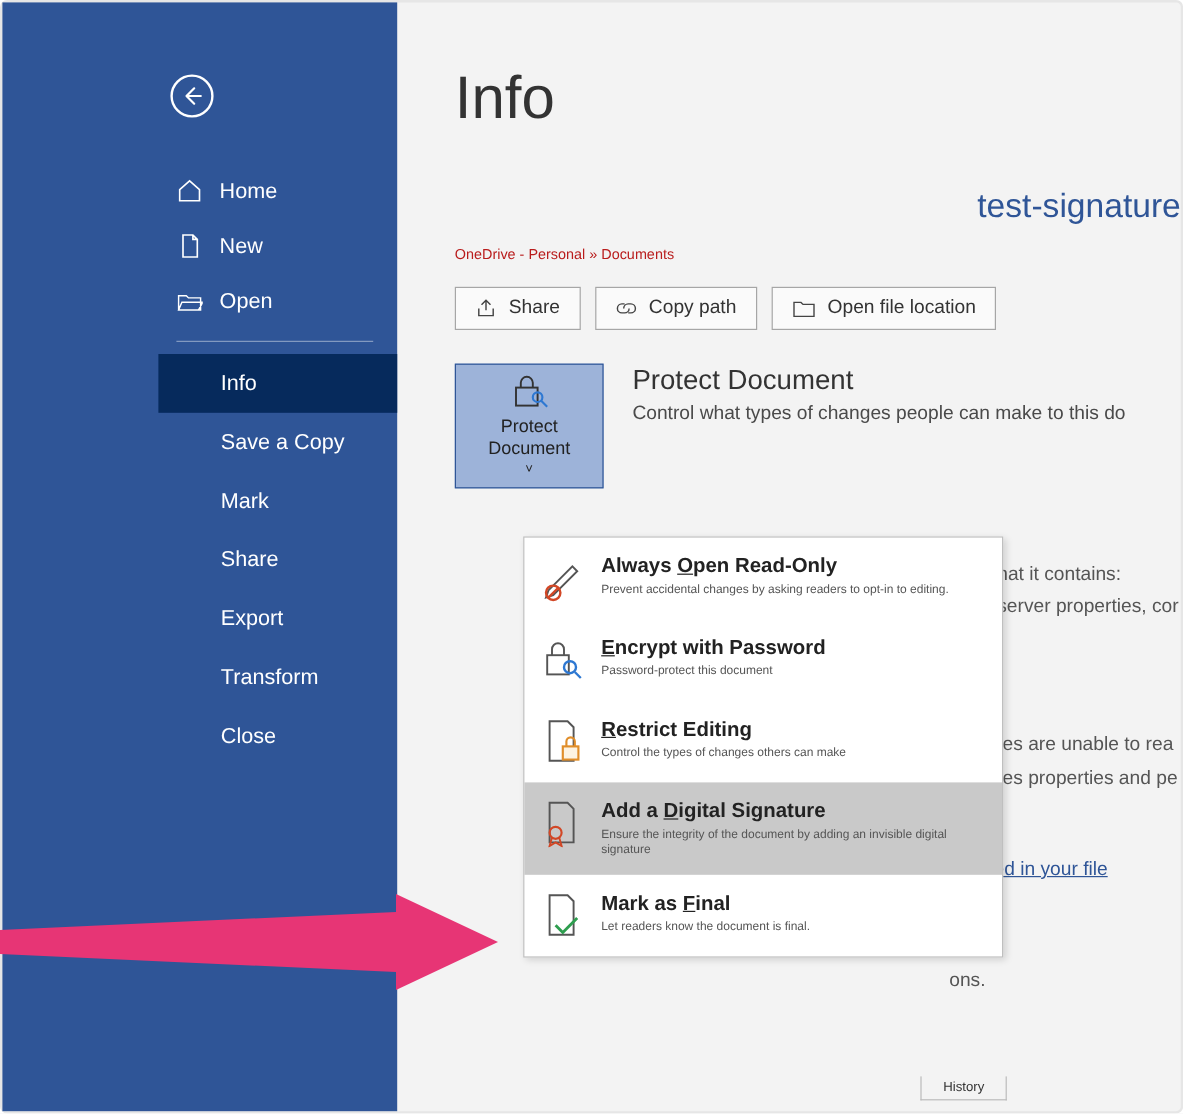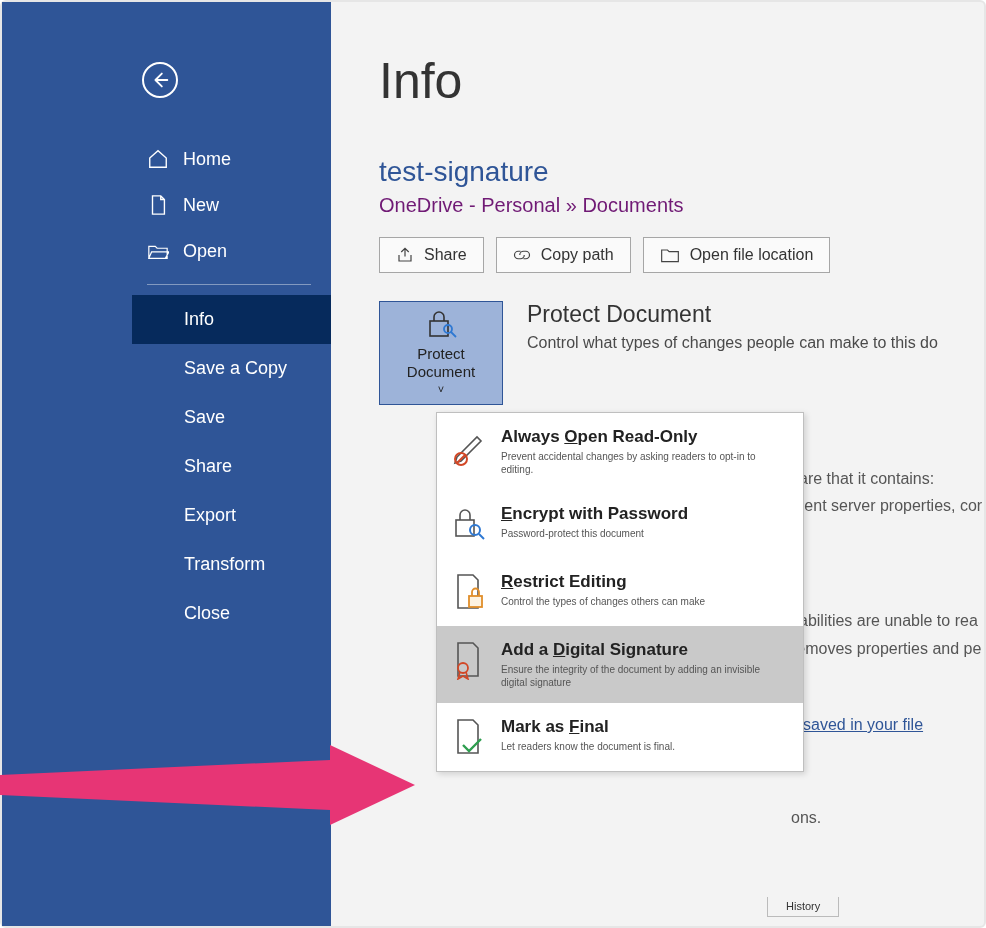--- a/index.html
+++ b/index.html
@@ -76,26 +76,27 @@
   }
   h1 {
     font-weight: 300;
     font-size: 50px;
     color: #333;
     margin-bottom: 46px;
   }
   .doc-title {
     font-size: 28px;
     color: #2f5597;
-    margin-bottom: 6px;
+    margin-bottom: 17px;
     font-weight: 400;
+    text-align: right;
   }
   .breadcrumb {
-    font-size: 20px;
-    color: #701a75;
+    font-size: 12px;
+    color: #b91c1c;
     margin-bottom: 20px;
   }
   .action-row {
     display: flex;
     gap: 12px;
     margin-bottom: 28px;
   }
   .action-btn {
     border: 1px solid #a6a6a6;
     background: #fafafa;
@@ -134,22 +135,22 @@
     font-weight: 400;
     color: #333;
     margin-bottom: 6px;
   }
   .section-body p { font-size: 16px; color: #4a4a4a; }
 
   
   .dropdown {
     position: absolute;
     left: 436px;
-    top: 412px;
-    width: 368px;
+    top: 447px;
+    width: 400px;
     background: #fff;
     border: 1px solid #bfbfbf;
     box-shadow: 2px 2px 6px rgba(0,0,0,0.15);
     z-index: 10;
   }
   .dd-item {
     display: flex;
     padding: 14px 16px 14px 14px;
     gap: 14px;
     cursor: pointer;
@@ -235,21 +236,21 @@
     <hr class="divider">
 
     <div class="secondary-nav">
       <div class="sidebar-item selected">
         <span>Info</span>
       </div>
       <div class="sidebar-item">
         <span>Save a Copy</span>
       </div>
       <div class="sidebar-item">
-        <span>Save</span>
+        <span>Mark</span>
       </div>
       <div class="sidebar-item">
         <span>Share</span>
       </div>
       <div class="sidebar-item">
         <span>Export</span>
       </div>
       <div class="sidebar-item">
         <span>Transform</span>
       </div>

